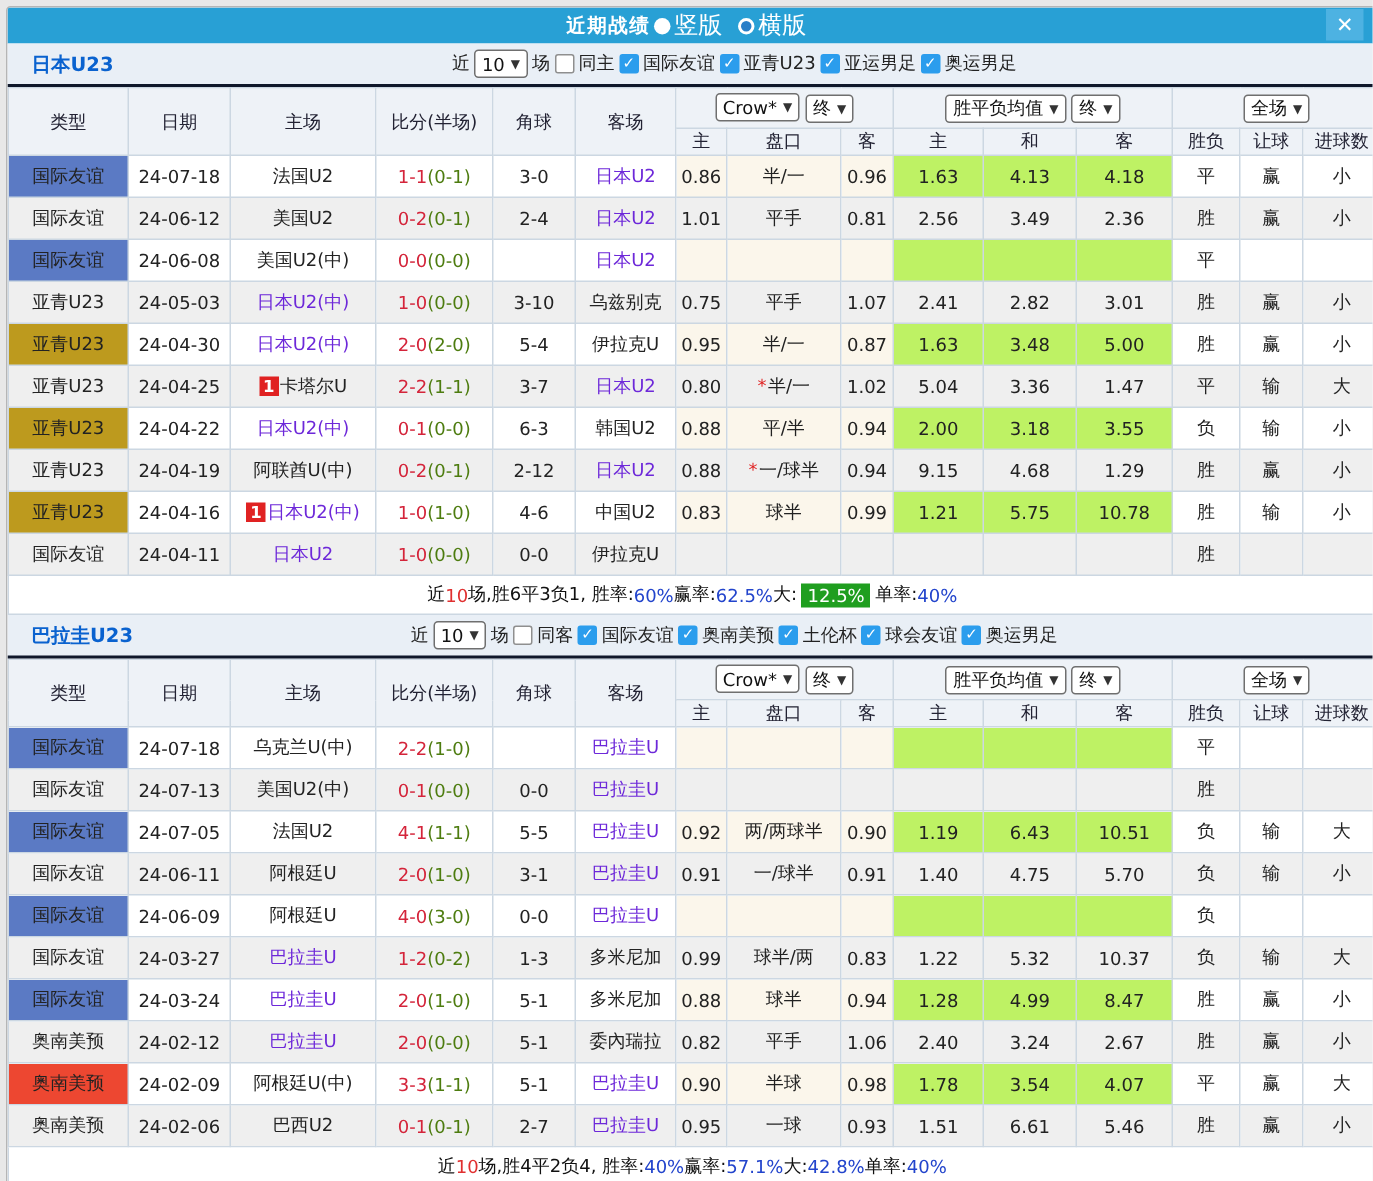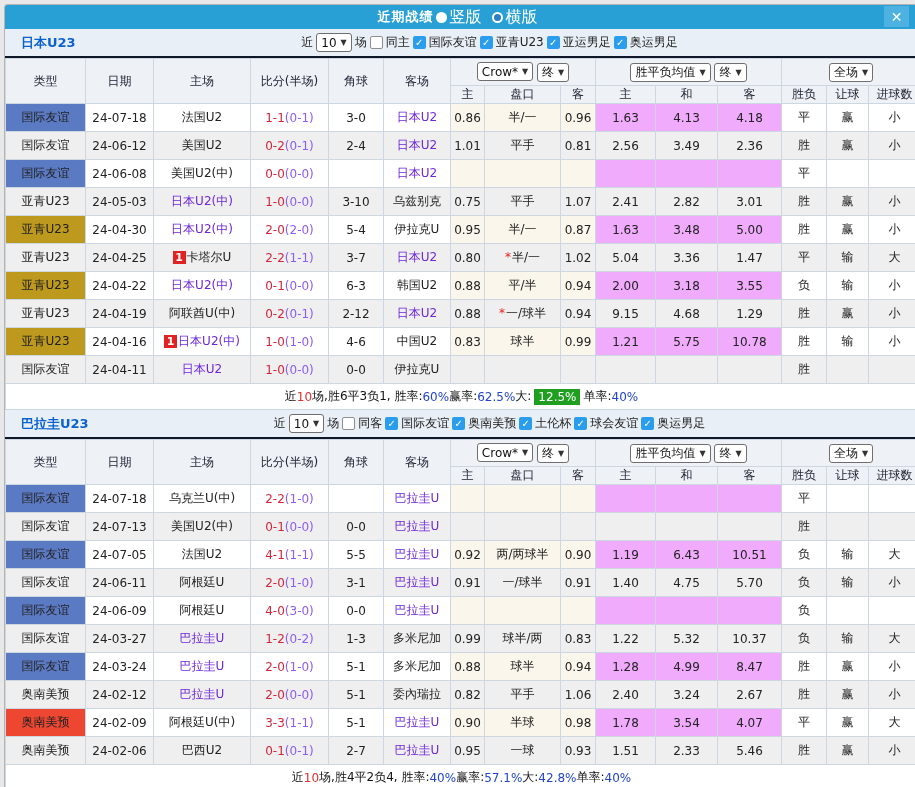--- a/index.html
+++ b/index.html
@@ -29,27 +29,27 @@
   .cb.off{background:#fff;border:1px solid #8f8f8f;}
   
   table.results-table{border-collapse:collapse;table-layout:fixed;width:915px;flex:none;}
   .results-table th,.results-table td{border:1px solid #ccd7e2;text-align:center;overflow:hidden;white-space:nowrap;padding:0;}
   .results-table thead th{background:#eef2f7;font-weight:normal;color:#223;font-size:12px;}
   tr.h1 th{height:26px;}
   tr.h2 th{height:16px;}
   .results-table tbody td{height:27px;font-size:12px;color:#222;}
   tr.even td{background:#efefef;}
   td.cream{background:#fbf6eb;}
-  td.avgbg{background:#f0abfc;}
+  td.avgbg{background:#bef264;}
   td.type-cell{color:#fff;}
   td.t-blue{background:#5b7ac4;}
   td.t-gold{background:#bd9a1e;}
   td.t-red{background:#ed4731;}
   .score-full{color:#d4243a;}
-  .score-half{color:#8b5cf6;}
+  .score-half{color:#4d7c0f;}
   td.corner{color:#333b4f;}
   .team-green{color:#6d28d9;}
   .badge1{display:inline-block;background:#e02222;color:#fff;width:13px;height:13px;line-height:13px;
           font-size:11px;font-weight:bold;margin-right:1px;}
   td.odds{color:#333b4f;}
   .avg-d{color:#3a6fb0;}
   .c-red{color:#d42222;} .c-blue{color:#1133cc;} .c-green{color:#0f9b0f;}
   .star{color:#e02222;margin-right:1px;}
   
   .summary{height:25px;border:1px solid #ccd7e2;border-top:none;display:flex;align-items:center;justify-content:center;
@@ -575,21 +575,21 @@
             <td class="type-cell t-red">奥南美预</td>
             <td>24-02-06</td>
             <td><span>巴西U2</span></td>
             <td><span class="score-full">0-1</span><span class="score-half">(0-1)</span></td>
             <td class="corner">2-7</td>
             <td><span class="team-green">巴拉圭U</span></td>
             <td class="cream odds">0.95</td>
             <td class="cream odds"><span>一球</span></td>
             <td class="cream odds">0.93</td>
             <td class="avgbg odds">1.51</td>
-            <td class="avgbg avg-d">2.33</td>
+            <td class="avgbg avg-d">6.61</td>
             <td class="avgbg odds">5.46</td>
             <td class="c-red">胜</td>
             <td class="c-red">赢</td>
             <td class="c-green">小</td>
           </tr>
         </tbody>
       </table>
       <div class="summary">
         <span>近</span>
         <span class="s-red">10</span>

